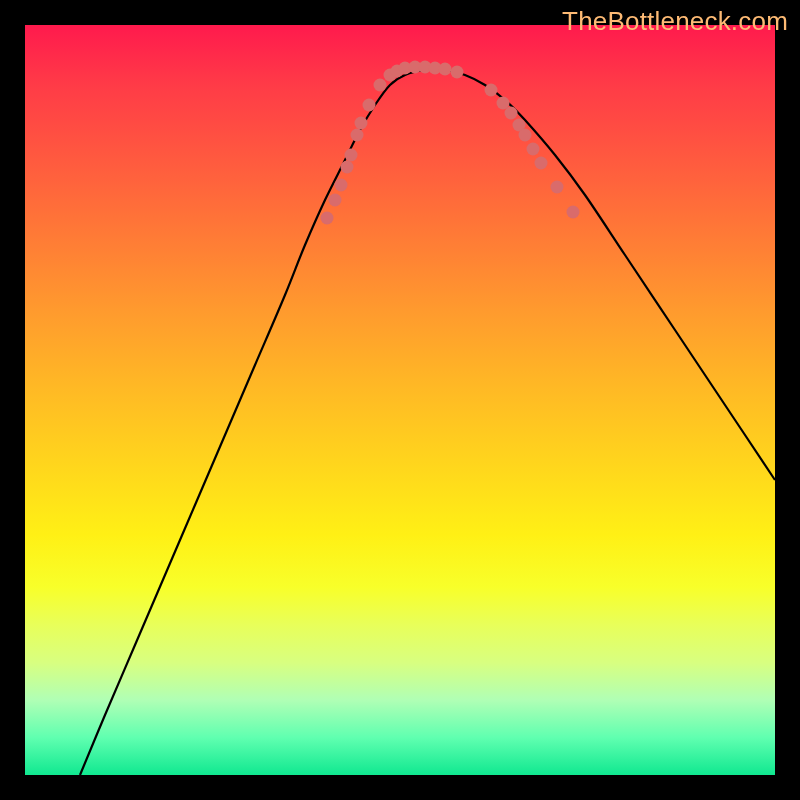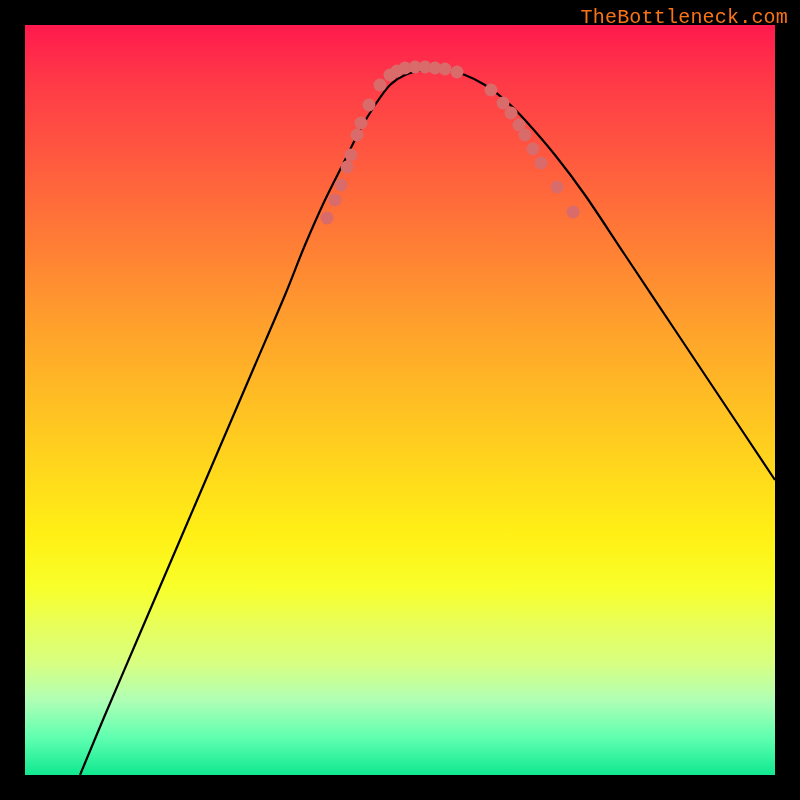--- a/index.html
+++ b/index.html
@@ -31,25 +31,25 @@
       #d8ff80 85%,
       #b0ffb5 90%,
       #60ffb0 95%,
       #10e890 100%
     );
   }
   .watermark {
     position: absolute;
     top: 6px;
     right: 12px;
-    font-size: 20px;
+    font-size: 26px;
     font-weight: 500;
-    color: #f97316;
+    color: #fdba74;
     letter-spacing: 0.2px;
-    font-family: Liberation Mono, monospace;
+    font-family: Liberation Sans, sans-serif;
   }
   svg.curve {
     position: absolute;
     left: 0;
     top: 0;
     width: 750px;
     height: 750px;
     overflow: visible;
   }
   .curve-path {

